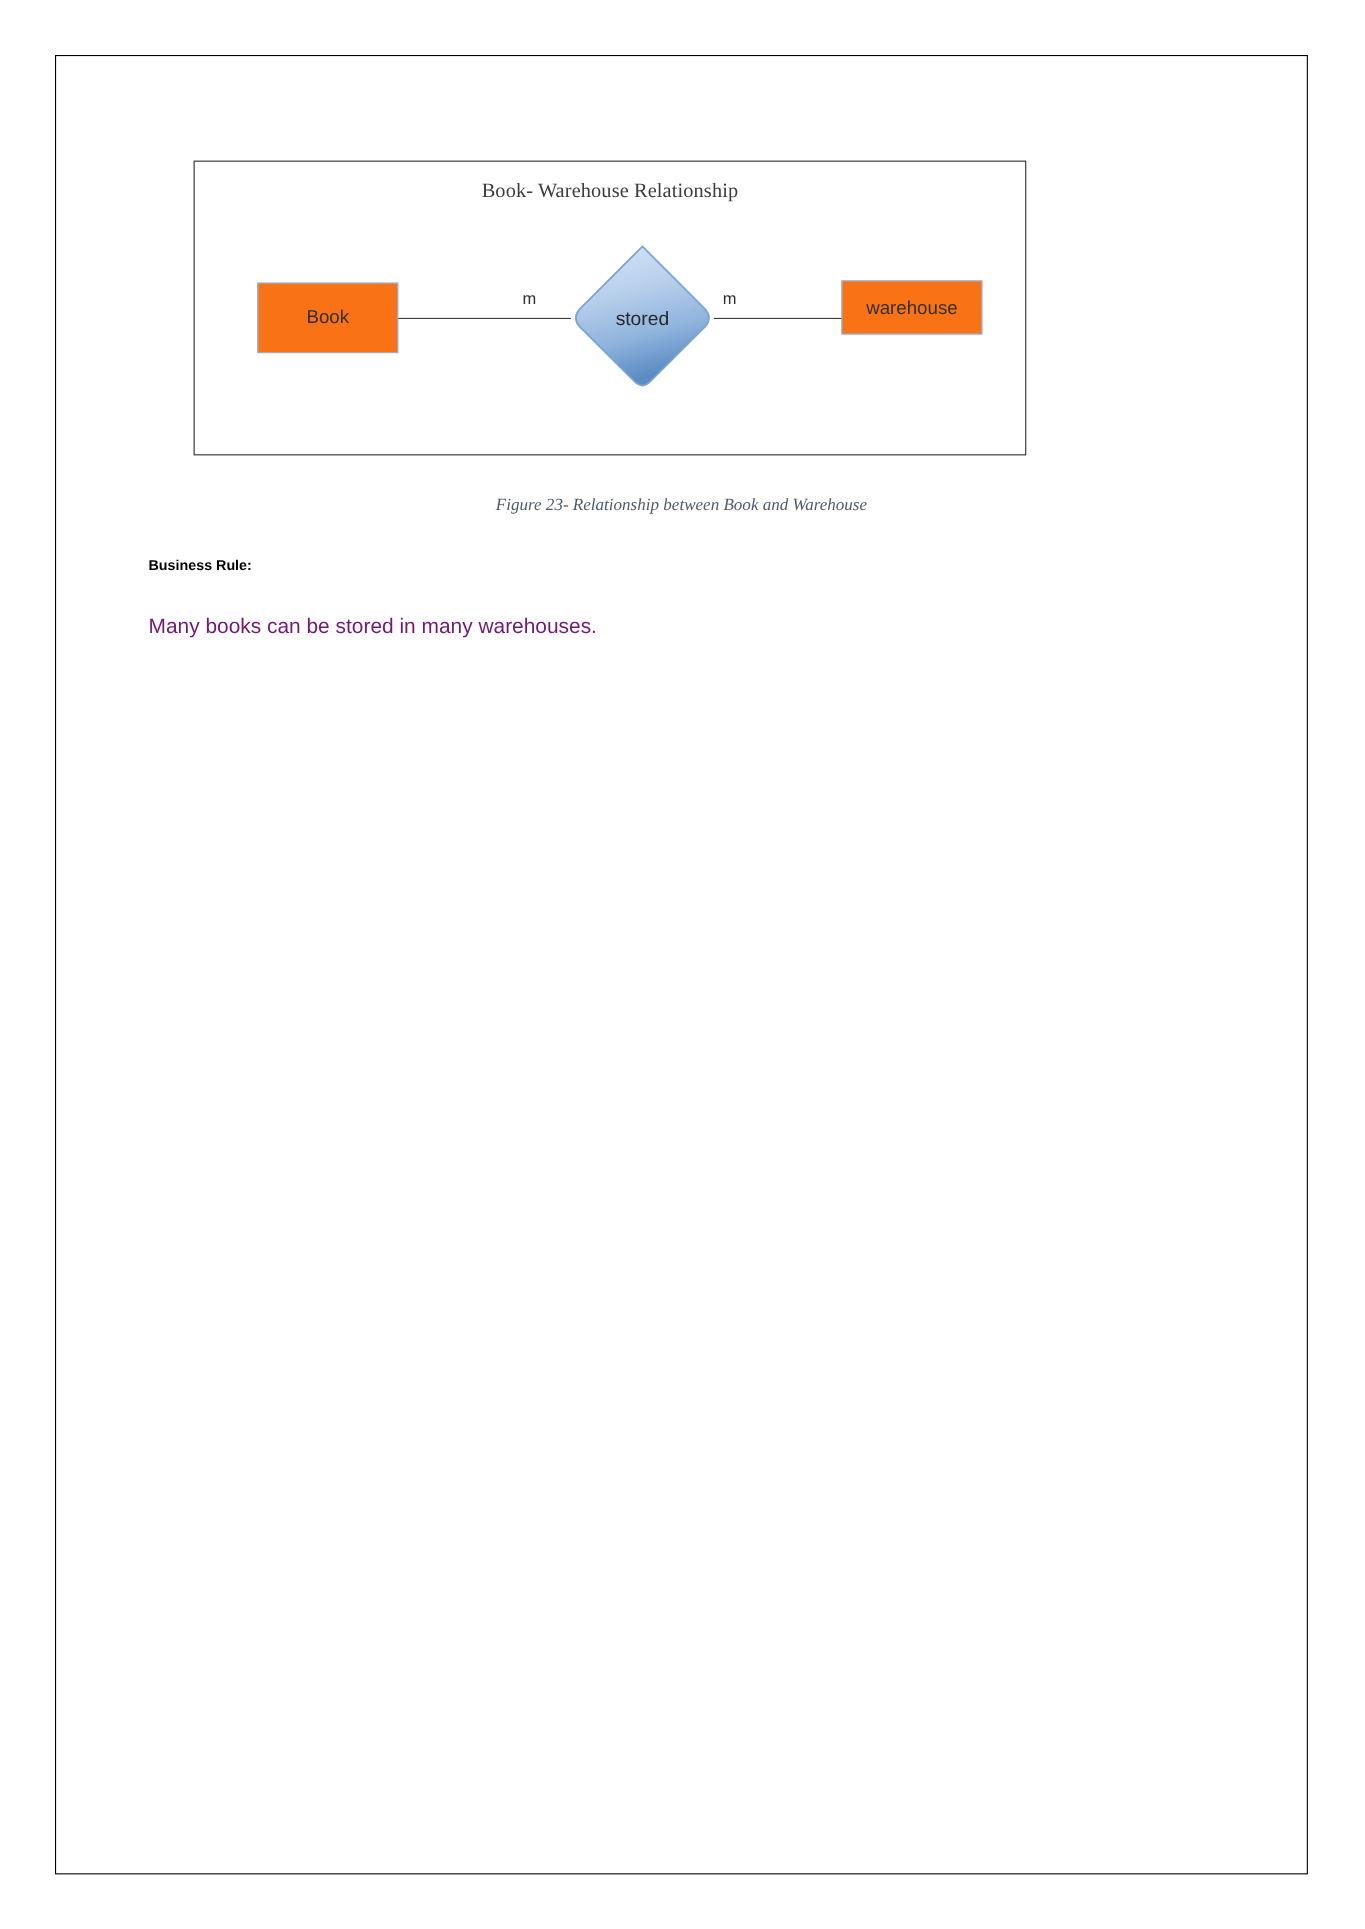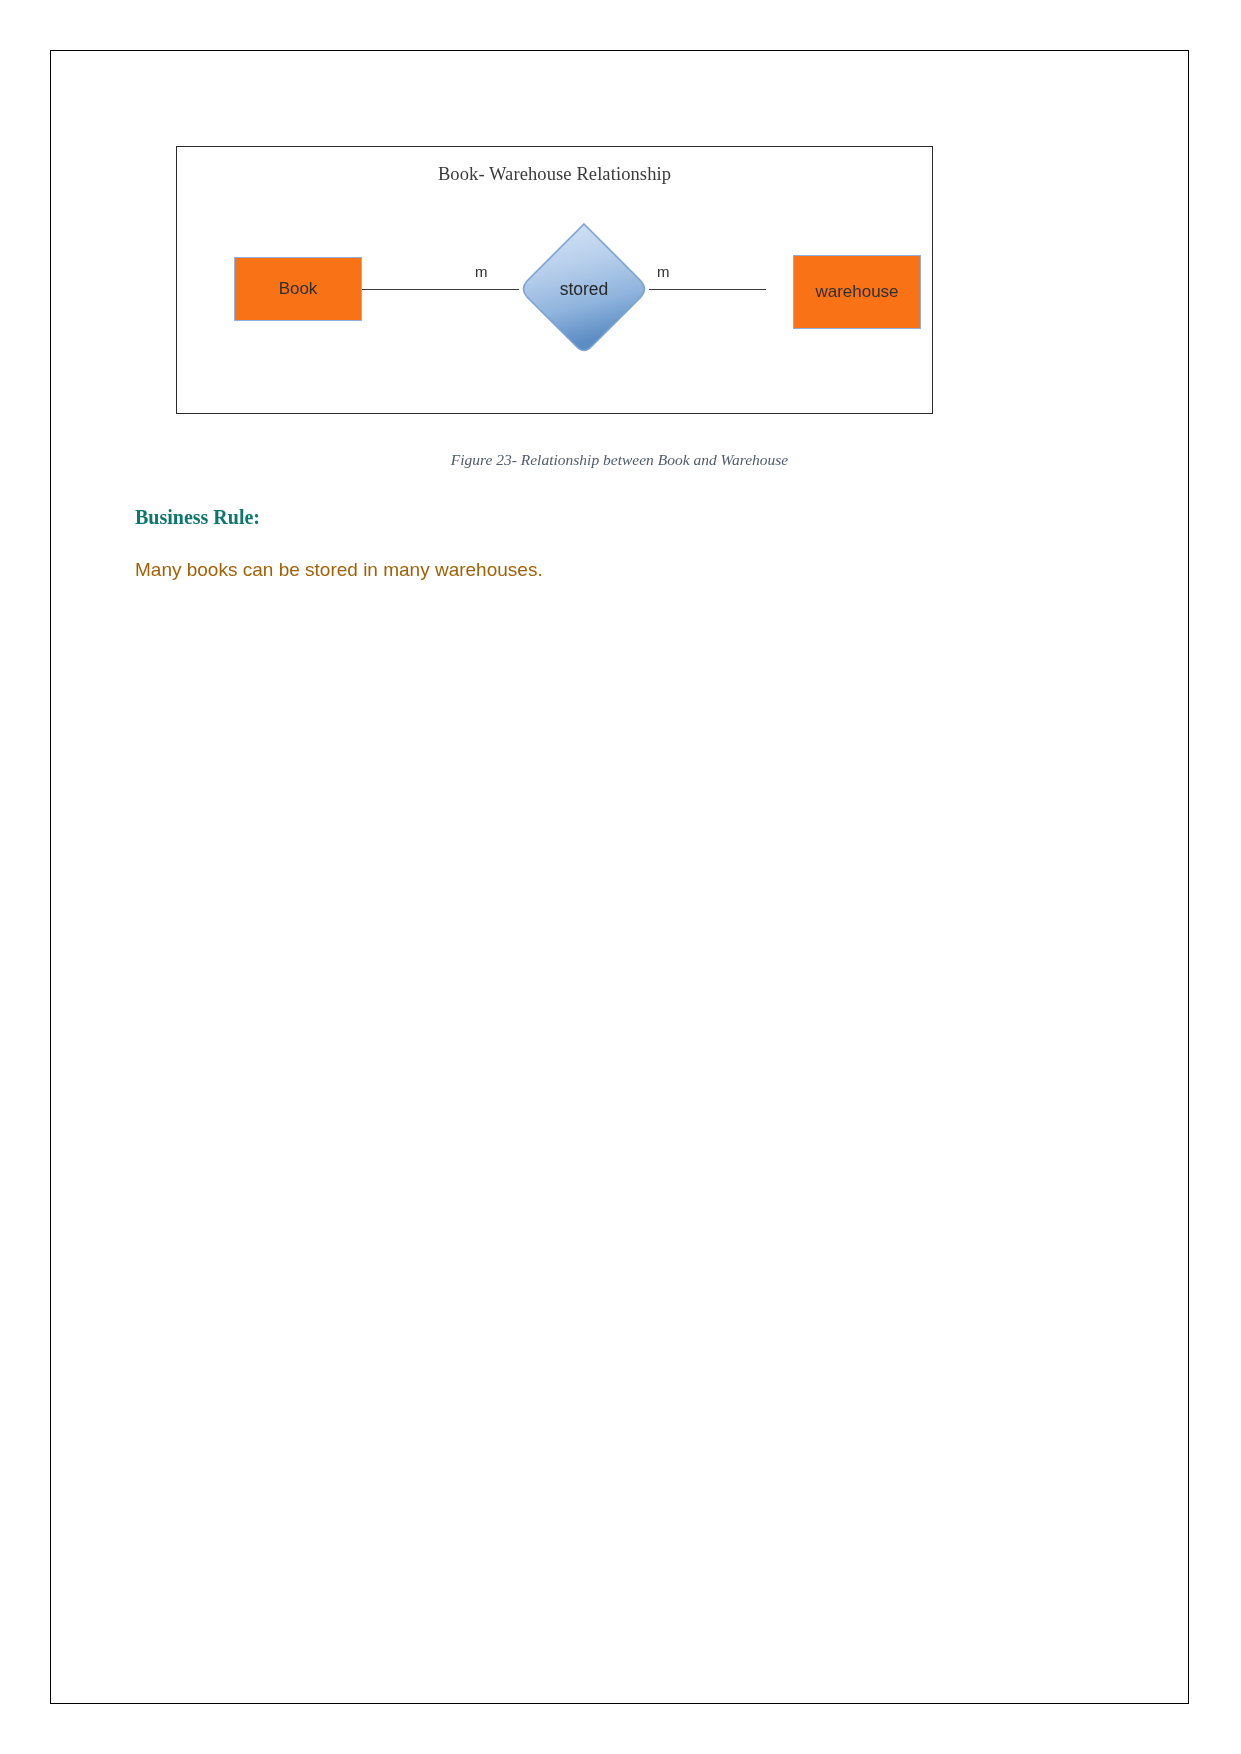--- a/index.html
+++ b/index.html
@@ -72,24 +72,24 @@
     color: #2f2f2f;
     font-family: "Liberation Sans", sans-serif;
   }
   .entity-book {
     left: 57px;
     top: 110px;
     width: 128px;
     height: 64px;
   }
   .entity-warehouse {
-    left: 616px;
+    left: 588px;
     top: 108px;
     width: 128px;
-    height: 74px;
+    height: 49px;
   }
 
   
   .connector {
     position: absolute;
     height: 0;
     border-top: 1.7px solid #3a3a3a;
   }
   .connector-left {
     left: 184px;
@@ -152,32 +152,32 @@
     font-style: italic;
     font-size: 15.5px;
     color: #4f5b6b;
   }
 
   
   .business-rule-heading {
     position: absolute;
     left: 84px;
     top: 455px;
-    font-family: Liberation Serif, serif;
+    font-family: Liberation Sans, sans-serif;
     font-weight: bold;
-    font-size: 20px;
-    color: #0f766e;
+    font-size: 13px;
+    color: #000000;
   }
   .business-rule-text {
     position: absolute;
     left: 84px;
     top: 508px;
     font-family: "Liberation Sans", sans-serif;
     font-size: 19px;
-    color: #a16207;
+    color: #701a75;
   }
 </style>
 </head>
 <body>
 
 <div class="page-frame">
   <div class="page-inner">
 
     <div class="figure-box">
 

